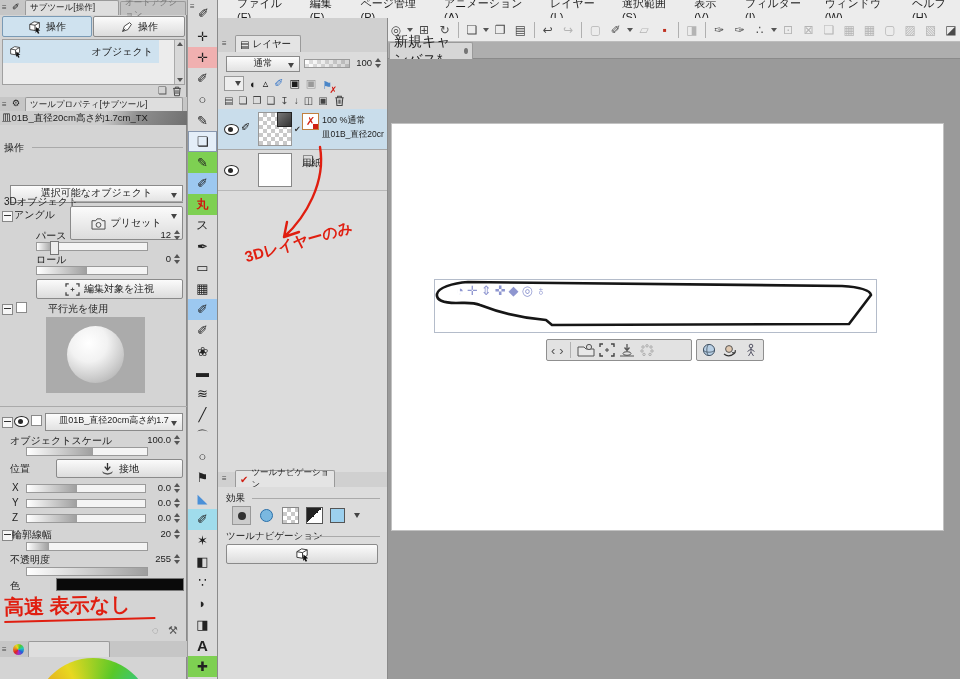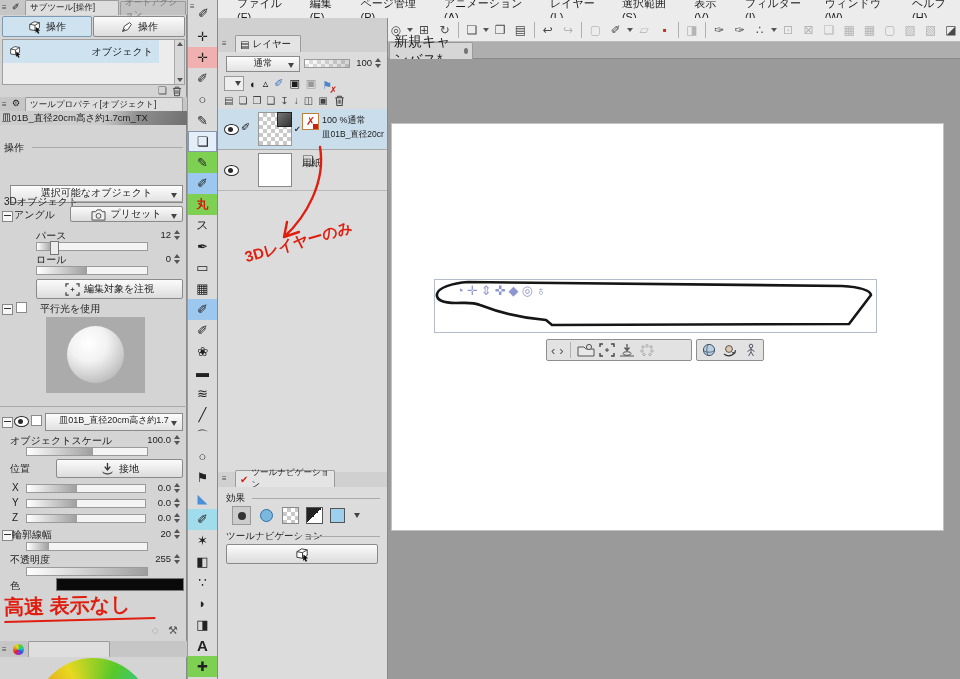--- a/index.html
+++ b/index.html
@@ -309,41 +309,41 @@
 
   <span class="abs" style="left:158px;top:85px;font-size:10px;color:#555">❏</span>
   <svg class="u abs" style="left:171px;top:85px" width="12" height="12">
       <use href="#trash"></use>
     </svg>
 
   <div class="abs" style="left:0;top:97px;width:187px;height:14px;background:#c6c6c6">
     <span class="pmenu" style="left:2px;top:3px">≡</span>
     <span class="abs" style="left:12px;top:1px;font-size:9px">⚙</span>
     <div class="tab" style="left:25px;top:0;width:158px;height:14px">
-        <span>ツールプロパティ[オブジェクト]</span>
+        <span>ツールプロパティ[サブツール]</span>
       </div>
   </div>
 
   <div class="abs" style="left:0;top:111px;width:187px;height:14px;background:linear-gradient(115deg,#cdcdcd 55%,#8f8f8f 72%,#6f6f6f);display:flex;align-items:center">
     <span style="font-size:9.5px;padding-left:2px;white-space:nowrap">皿01B_直径20cm高さ約1.7cm_TX</span>
   </div>
 
 
   <span class="seclabel" style="left:4px;top:141px">操作</span>
   <div class="secline" style="left:32px;top:147px;width:151px"></div>
   <div class="dd" style="left:10px;top:185px;width:173px">
     <span>選択可能なオブジェクト</span>
       <i class="dda"></i>
   </div>
 
   <span class="seclabel" style="left:4px;top:195px">3Dオブジェクト</span>
   <div class="secline" style="left:72px;top:201px;width:111px"></div>
   <div class="mb" style="left:2px;top:211px"></div>
   <span class="seclabel" style="left:14px;top:208px">アングル</span>
-  <div class="btn" style="left:70px;top:206px;width:113px;height:16px">
+  <div class="btn" style="left:70px;top:206px;width:113px;height:34px">
     <svg class="u" width="15" height="13">
         <use href="#camera"></use>
       </svg>
     <span>プリセット</span>
       <i class="dda"></i>
   </div>
 
   <span class="seclabel" style="left:36px;top:229px">パース</span>
   <div class="spin" style="right:6px;top:229px">
     <span>12</span>
@@ -371,21 +371,21 @@
 
   <div class="btn" style="left:36px;top:279px;width:147px;height:20px">
     <svg class="u" width="15" height="13">
         <use href="#focus-brk"></use>
       </svg>
     <span>編集対象を注視</span>
   </div>
 
   <div class="mb" style="left:2px;top:304px"></div>
   <div class="cb" style="left:16px;top:302px"></div>
-  <span class="seclabel" style="left:40px;top:302px">平行光を使用</span>
+  <span class="seclabel" style="left:48px;top:302px">平行光を使用</span>
 
   <div class="abs" style="left:46px;top:317px;width:99px;height:76px;background:#ababab">
     <div class="sphere" style="left:21px;top:9px;width:57px;height:57px"></div>
   </div>
 
   <div class="secline" style="left:0;top:406px;width:187px"></div>
   <div class="mb" style="left:2px;top:417px"></div>
   <div class="eye" style="left:14px;top:416px"></div>
   <div class="cb" style="left:31px;top:415px"></div>
   <div class="dd" style="left:45px;top:413px;width:138px;font-size:9px">

